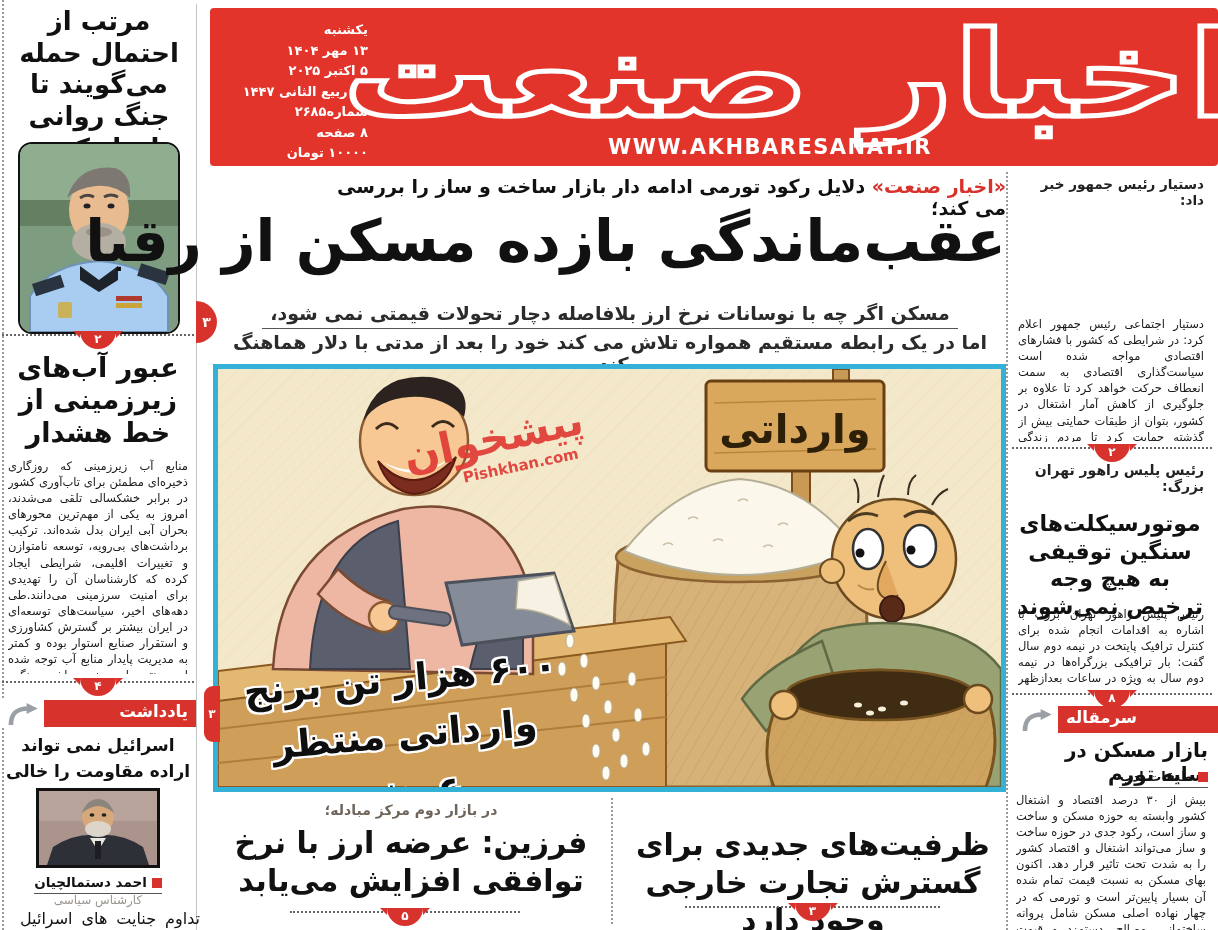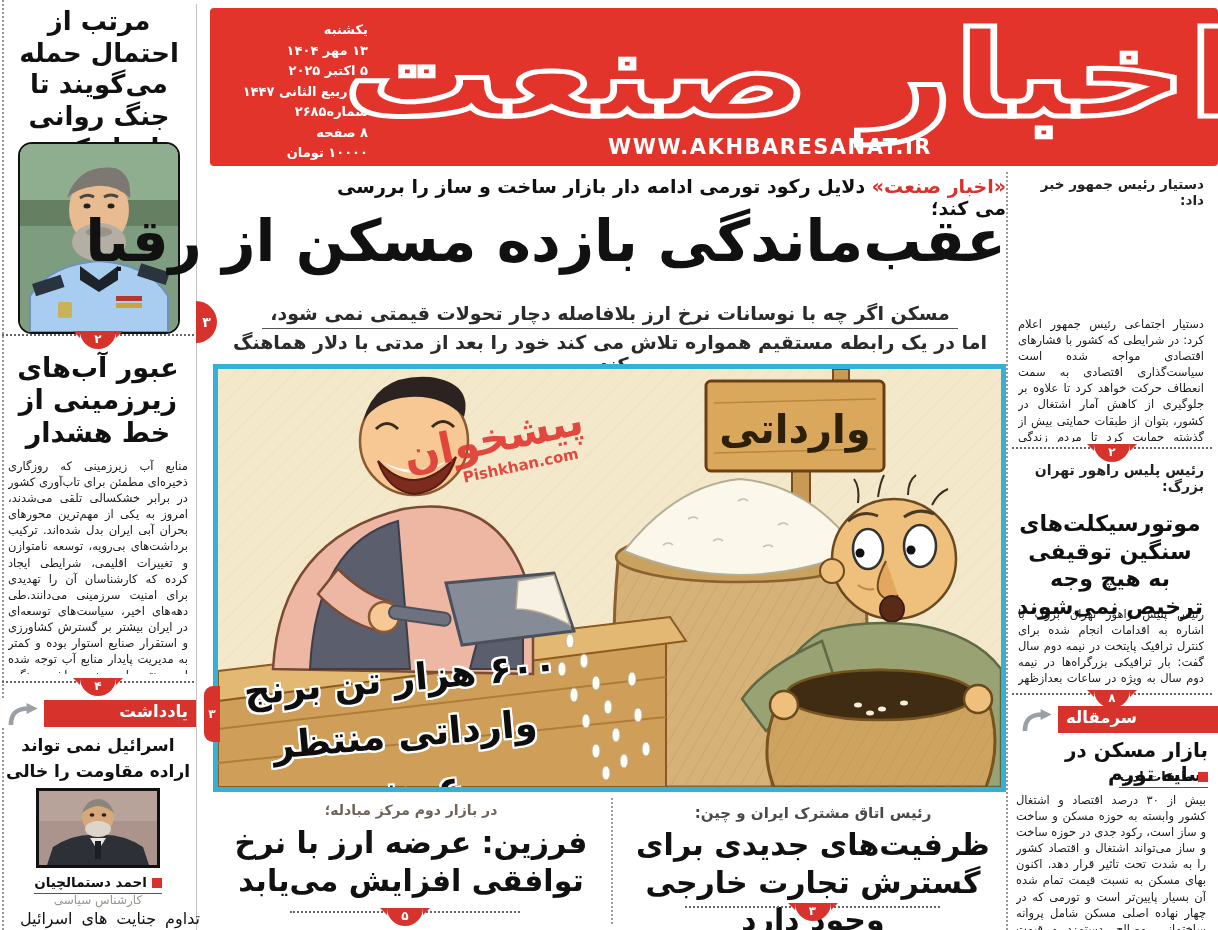--- a/index.html
+++ b/index.html
@@ -299,21 +299,20 @@
   <div class="abs cartoon-tab">۳</div>
 
   <div class="abs kicker" style="left:216px;top:802px;width:390px;text-align:center;font-size:14px;color:#6f655b;">در بازار دوم مرکز مبادله؛</div>
   <div class="abs h-black" style="left:216px;top:824px;width:390px;font-size:30px;line-height:1.28;">فرزین: عرضه ارز با نرخ توافقی افزایش می‌یابد</div>
   <div class="abs rule" style="left:290px;top:908px;width:230px;">
     <span class="d"></span>
       <span class="b">۵</span>
       <span class="d"></span>
   </div>
 
-  <div class="abs kicker" style="left:620px;top:804px;width:386px;text-align:center;font-size:15px;color:#4a4a4a;">رئیس اتاق مشترک ایران و چین:</div>
   <div class="abs h-black" style="left:620px;top:826px;width:386px;font-size:30px;line-height:1.25;">ظرفیت‌های جدیدی برای گسترش تجارت خارجی وجود دارد</div>
   <div class="abs rule" style="left:685px;top:903px;width:255px;">
     <span class="d"></span>
       <span class="b">۳</span>
       <span class="d"></span>
   </div>
 
   <div class="abs kicker" style="left:1016px;top:176px;width:188px;text-align:right;font-size:13.5px;">دستیار رئیس جمهور خبر داد:</div>
   <div class="abs body-txt" style="left:1018px;top:316px;width:186px;height:126px;">دستیار اجتماعی رئیس جمهور اعلام کرد: در شرایطی که کشور با فشارهای اقتصادی مواجه شده است سیاست‌گذاری اقتصادی به سمت انعطاف حرکت خواهد کرد تا علاوه بر جلوگیری از کاهش آمار اشتغال در کشور، بتوان از طبقات حمایتی بیش از گذشته حمایت کرد تا مردم زندگی دشواری نداشته باشند.</div>
   <div class="abs rule" style="left:1012px;top:444px;width:200px;">

